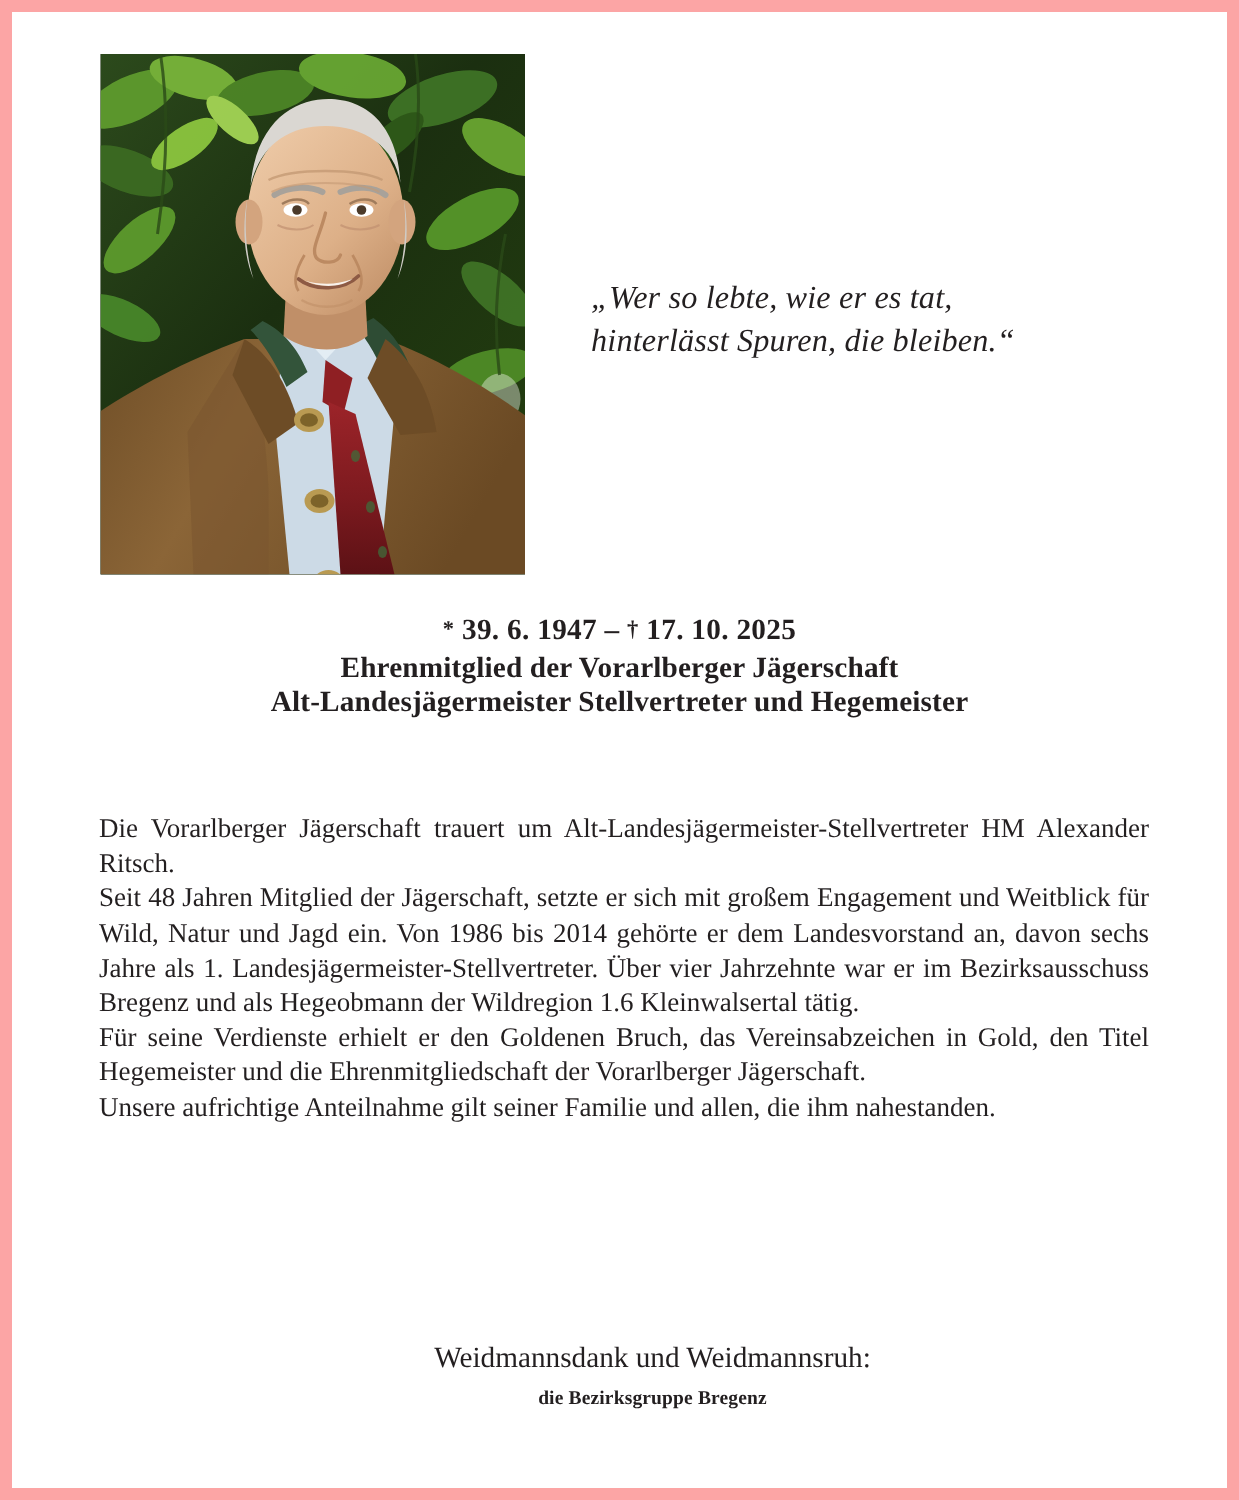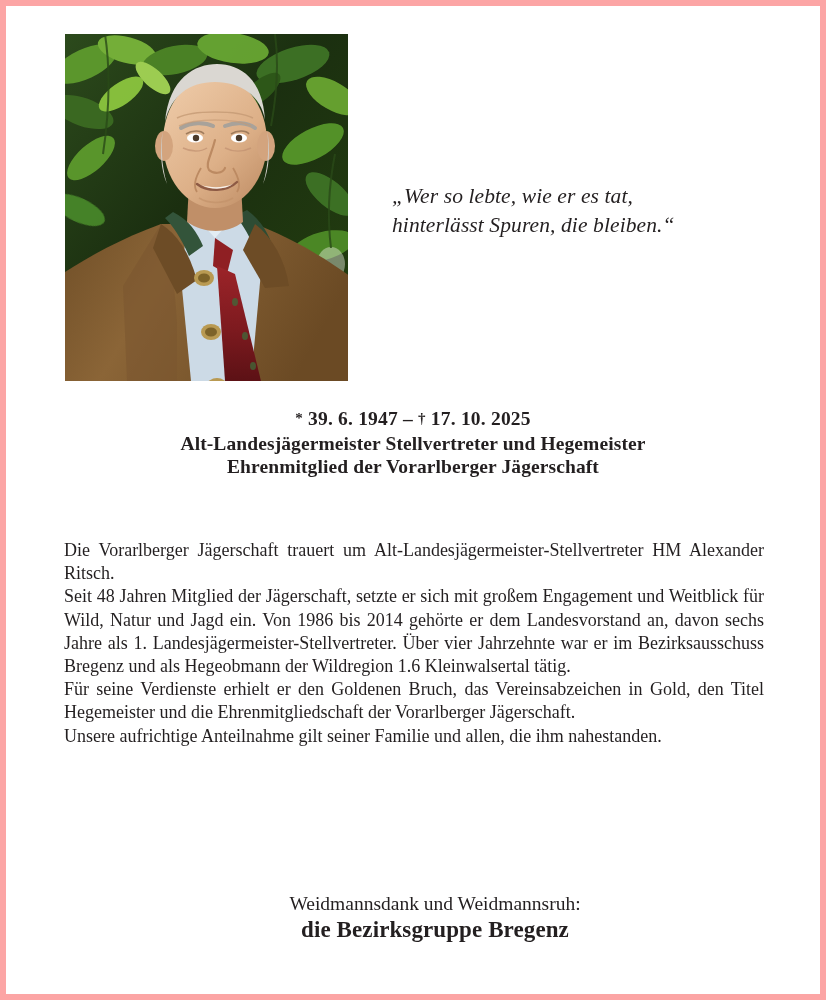--- a/index.html
+++ b/index.html
@@ -14,21 +14,21 @@
     font-family: "Liberation Serif", "DejaVu Serif", serif;
   }
 
   
   .notice {
     position: relative;
     box-sizing: border-box;
     width: 826px;
     height: 1000px;
     background: #ffffff;
-    border: 6px solid #fca5a5;
+    border: 8px solid #fca5a5;
   }
 
   .notice-inner {
     position: relative;
     box-sizing: border-box;
     width: 100%;
     height: 100%;
     background: #ffffff;
     color: #231f20;
   }
@@ -111,21 +111,21 @@
     top: 884px;
     text-align: center;
     padding-left: 44px;
   }
   .closing-lead {
     font-size: 19.5px;
     line-height: 28px;
     font-weight: 400;
   }
   .closing-signers {
-    font-size: 23px;
+    font-size: 13px;
     line-height: 24px;
     font-weight: 700;
     letter-spacing: 0.1px;
   }
   .closing-signers div { white-space: pre; }
 </style>
 </head>
 <body>
 
 <div class="notice">
@@ -257,22 +257,22 @@
     </div>
 
     <div class="name-block">
       <div class="dates">
         <span class="sym">*</span>
         <span>39. 6. 1947</span>
         <span>–</span>
         <span class="sym">†</span>
         <span>17. 10. 2025</span>
       </div>
+      <div class="role">Ehrenmitglied der Vorarlberger Jägerschaft</div>
       <div class="role">Alt-Landesjägermeister Stellvertreter und Hegemeister</div>
-      <div class="role">Ehrenmitglied der Vorarlberger Jägerschaft</div>
     </div>
 
     <div class="body-text">
       <p>Die Vorarlberger Jägerschaft trauert um Alt-Landesjägermeister-Stellvertreter HM Alexander Ritsch.</p>
       <p>Seit 48 Jahren Mitglied der Jägerschaft, setzte er sich mit großem Engagement und Weitblick für Wild, Natur und Jagd ein. Von 1986 bis 2014 gehörte er dem Landesvorstand an, davon sechs Jahre als 1. Landesjägermeister-Stellvertreter. Über vier Jahrzehnte war er im Bezirksausschuss Bregenz und als Hegeobmann der Wildregion 1.6 Kleinwalsertal tätig.</p>
       <p>Für seine Verdienste erhielt er den Goldenen Bruch, das Vereinsabzeichen in Gold, den Titel Hegemeister und die Ehrenmitgliedschaft der Vorarlberger Jägerschaft.</p>
       <p>Unsere aufrichtige Anteilnahme gilt seiner Familie und allen, die ihm nahestanden.</p>
     </div>
 
     <div class="closing">

